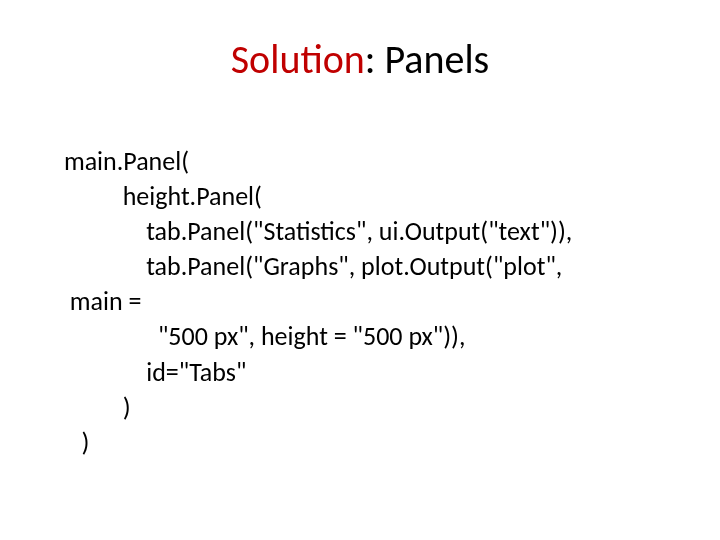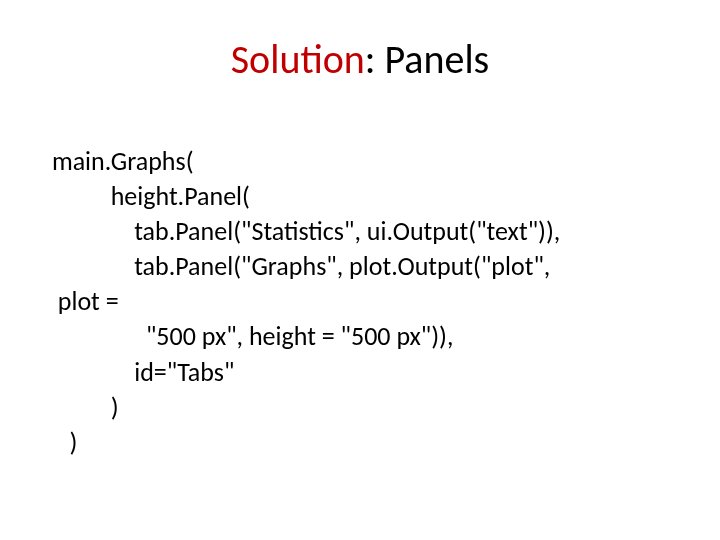--- a/index.html
+++ b/index.html
@@ -6,21 +6,21 @@
     body {
       width: 720px;
       height: 540px;
       background: #ffffff;
       font-family: Calibri, "Segoe UI", Arial, sans-serif;
       overflow: hidden;
     }
     .slide {
       width: 100%;
       height: 100%;
-      padding: 30px 46px;
+      padding: 30px 58px;
     }
     .title {
       text-align: center;
       font-size: 40px;
       font-weight: 400;
       margin-top: 5px;
       margin-bottom: 60px;
     }
     .title-red {
       color: #c00000;
@@ -35,14 +35,14 @@
       white-space: pre;
     }
   </style>
 </head>
 <body>
 
 <div class="slide">
   <h1 class="title">
     <span class="title-red">Solution</span><span class="title-black">: Panels</span>
   </h1>
-  <div class="code-block"><div> main.Graphs(</div><div>           height.Panel(</div><div>               tab.Panel("Statistics", ui.Output("text")),</div><div>               tab.Panel("Graphs", plot.Output("plot",</div><div>  plot =</div><div>                 "500 px", height = "500 px")),</div><div>               id="Tabs"</div><div>           )</div><div>    )</div></div>
+  <div class="code-block"><div> main.Panel(</div><div>           height.Panel(</div><div>               tab.Panel("Statistics", ui.Output("text")),</div><div>               tab.Panel("Graphs", plot.Output("plot",</div><div>  main =</div><div>                 "500 px", height = "500 px")),</div><div>               id="Tabs"</div><div>           )</div><div>    )</div></div>
 </div>
 
 </body></html>

